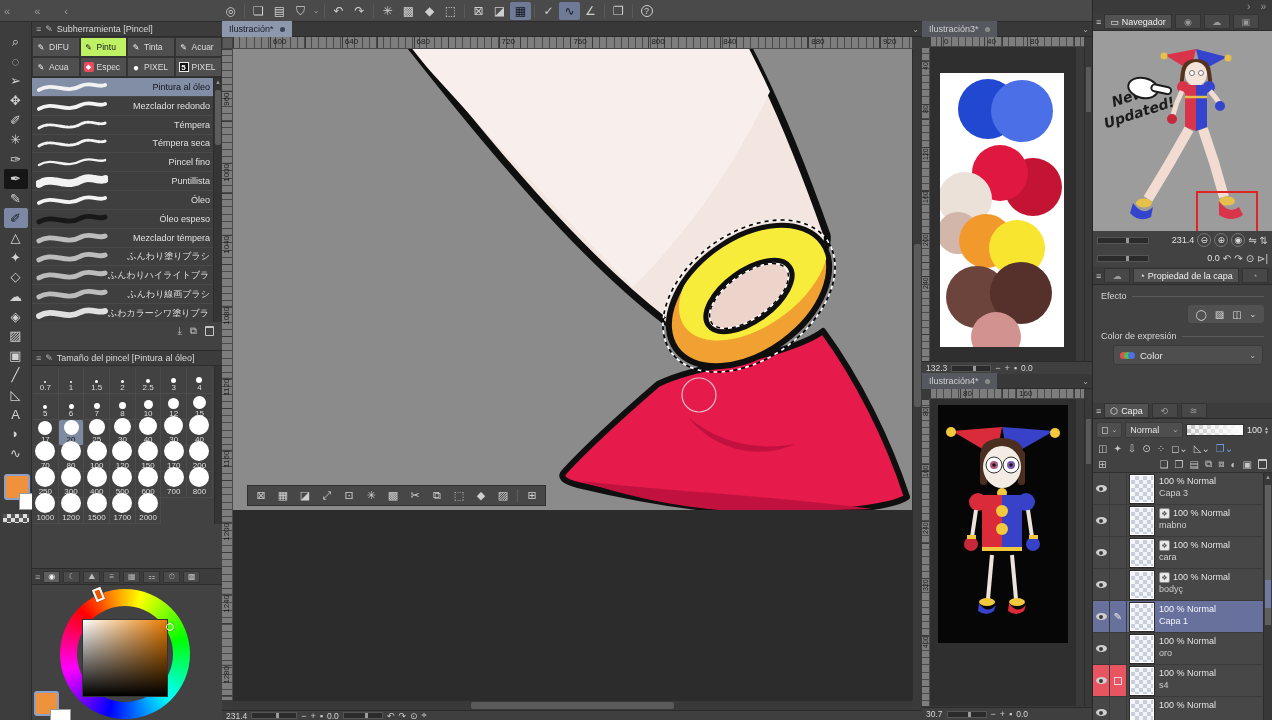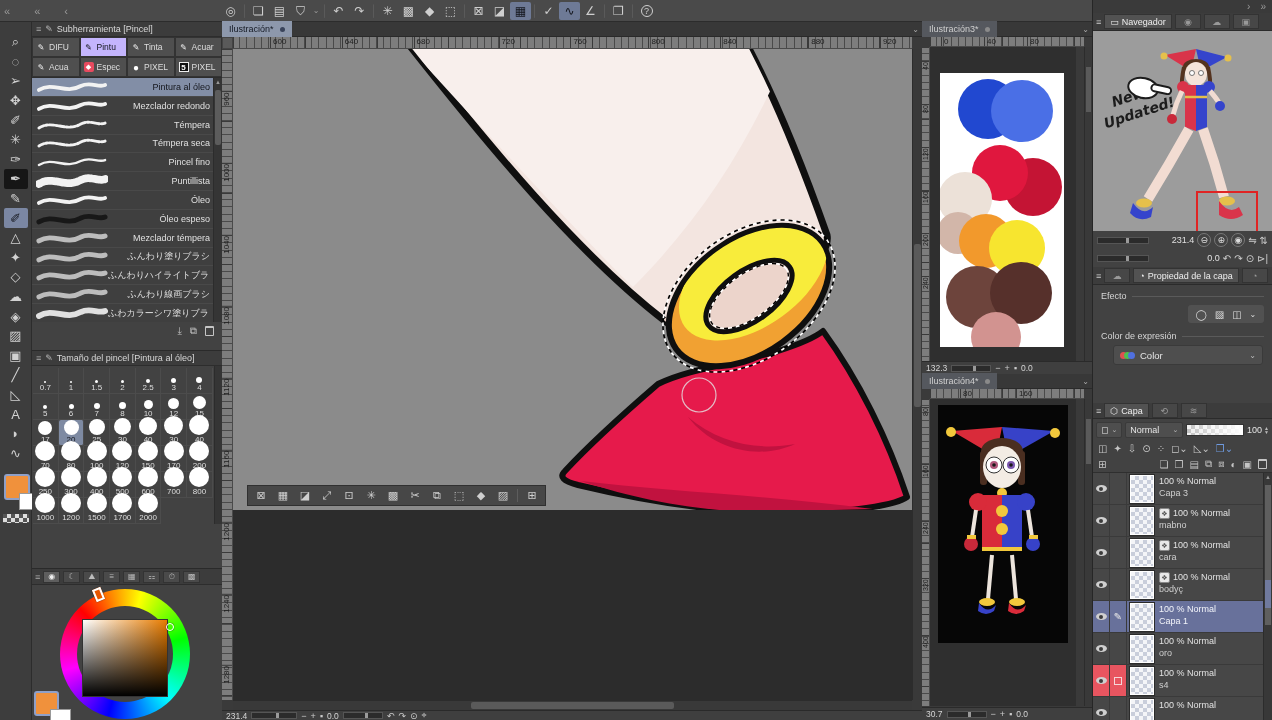--- a/index.html
+++ b/index.html
@@ -31,21 +31,21 @@
 .phead{height:15px;background:#3c3c3c;border-bottom:1px solid #2d2d2d;display:flex;align-items:center;gap:4px;padding:0 4px;color:#d8d8d8;font-size:9px}
 .phead .menu{color:#aaa;font-size:9px}
 .phead .pico{font-size:9px;color:#bbb}
 
 
 #subtool{position:absolute;left:32px;top:22px;width:190px;height:328px;background:#424242}
 #stabs{display:grid;grid-template-columns:repeat(4,1fr);height:40px}
 .stab{display:flex;align-items:center;gap:3px;padding-left:3px;background:#4f4f4f;border:1px solid #333;font-size:8.5px;color:#ddd;overflow:hidden;white-space:nowrap}
 .stab .sticon{width:10px;height:10px;display:flex;align-items:center;justify-content:center;font-size:8px;color:#eee;flex:none}
 .stab .sticon::before{content:"✎"}
-.stab.active{background:#c4b5fd;color:#14161c}
+.stab.active{background:#bef264;color:#14161c}
 .stab.active .sticon{color:#14161c}
 .stab.pink .sticon{background:#e84a5f;border-radius:2px}
 .stab.pink .sticon::before{content:"◆";color:#fff;font-size:7px}
 .stab.blob .sticon::before{content:"●";font-size:10px;color:#fff}
 .stab.sbox .sticon{background:#111;border:1px solid #eee}
 .stab.sbox .sticon::before{content:"5";color:#fff;font-size:8px;font-weight:bold}
 #brushlist{height:245px;overflow:hidden;position:relative;background:#3f3f3f;border-top:1px solid #2d2d2d}
 .brow{height:18.85px;display:flex;align-items:center;border-bottom:1px solid #494949;padding:0 12px 0 4px}
 .brow svg{flex:none}
 .brow .bname{flex:1;text-align:right;font-size:9px;color:#e0e0e0;white-space:nowrap;overflow:hidden}

